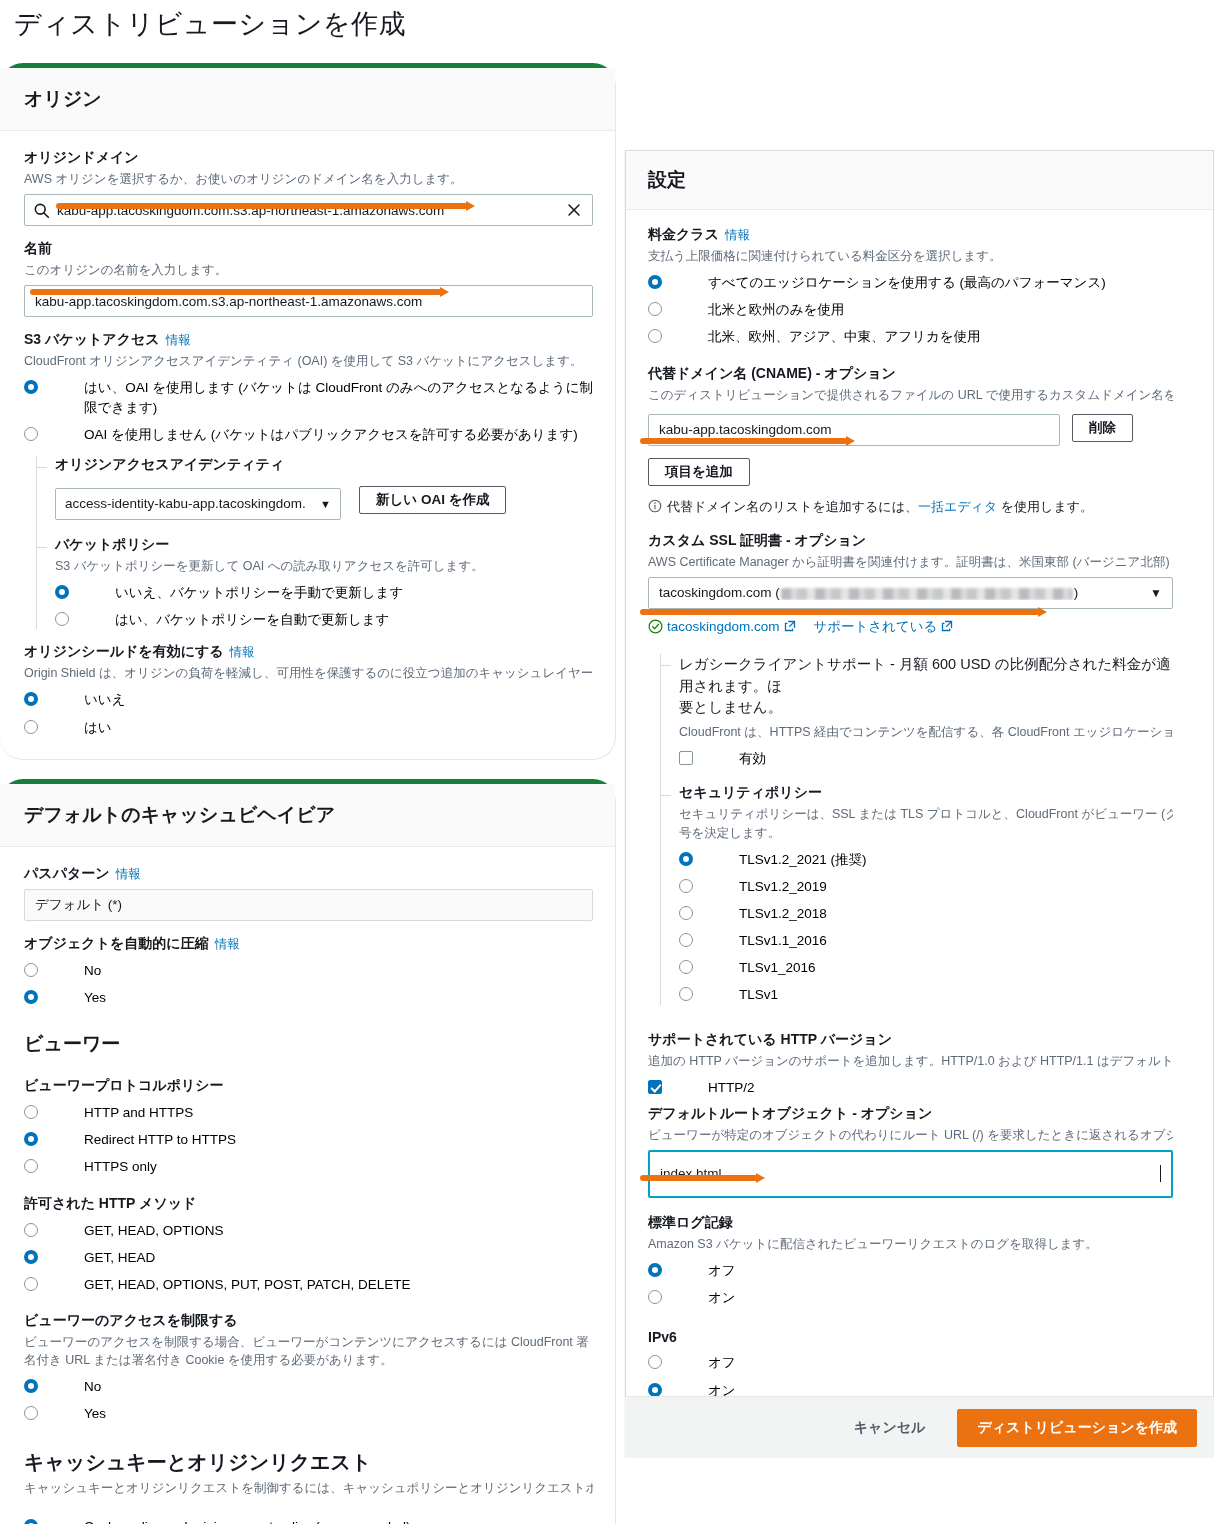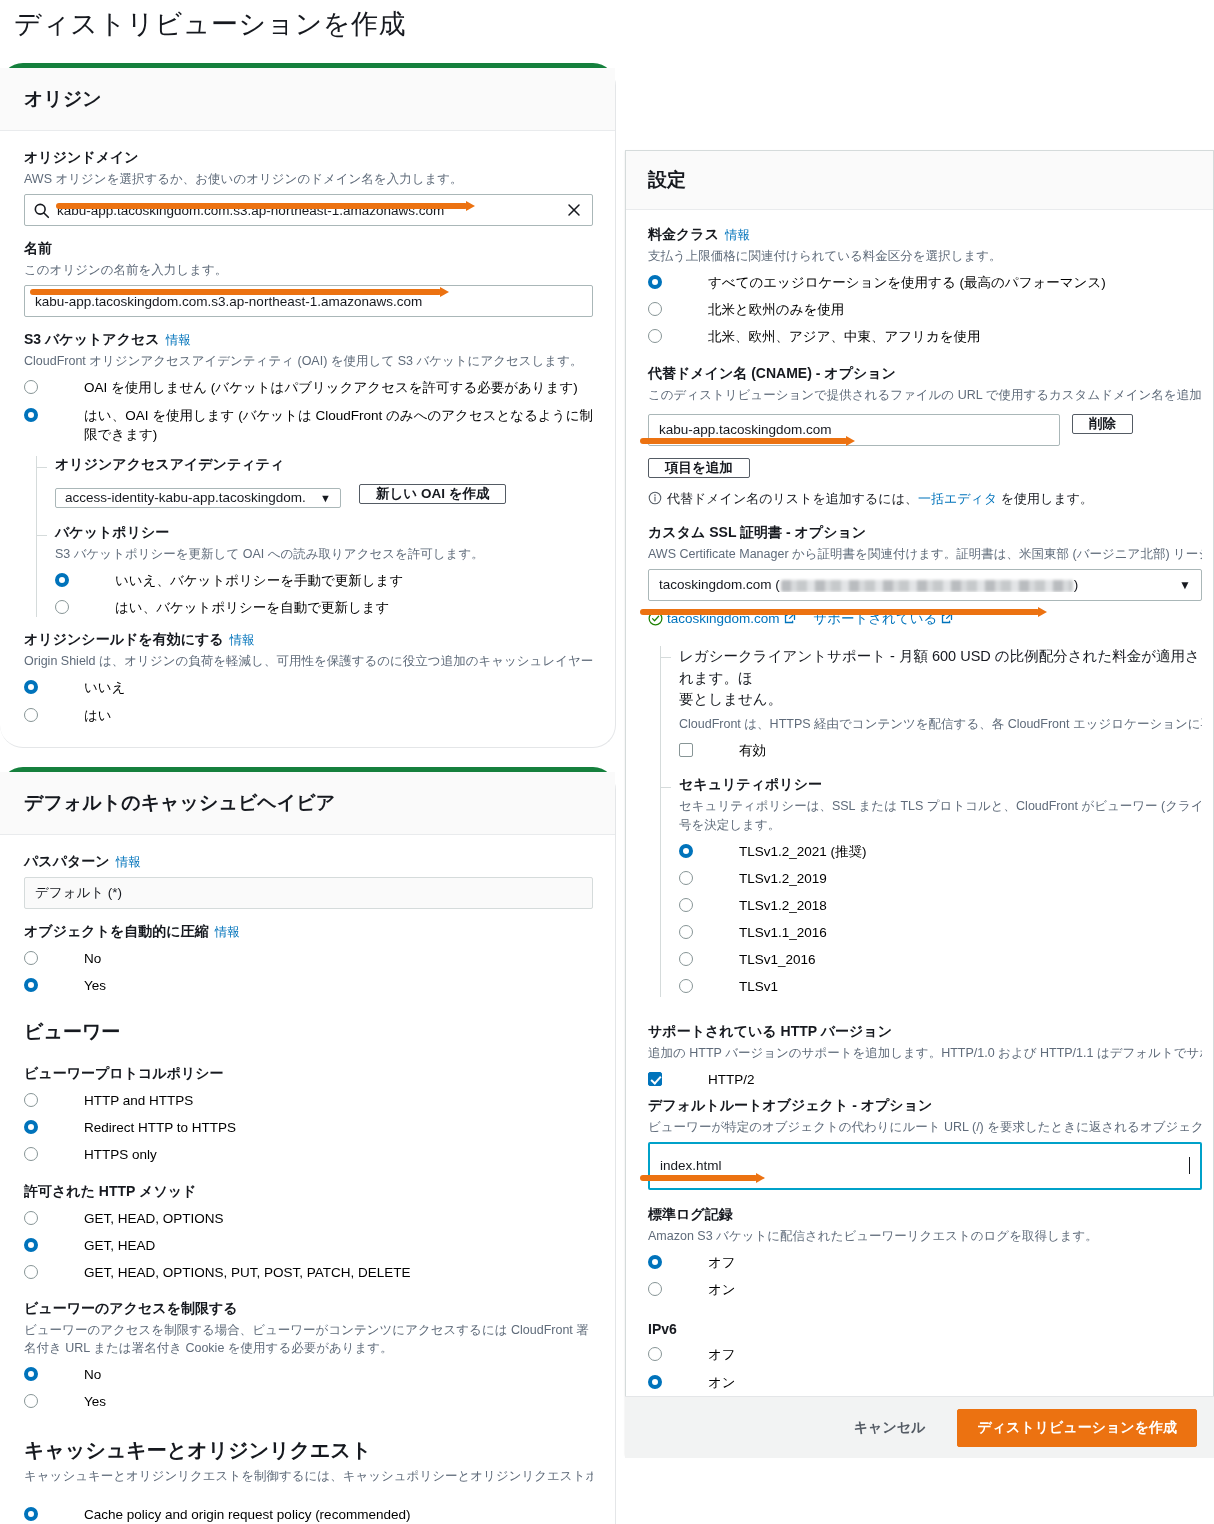--- a/index.html
+++ b/index.html
@@ -75,27 +75,27 @@
   }
 
   .nest { border-left: 1px solid #d5dbdb; margin: 12px 0 0 12px; padding-left: 18px; position: relative; }
   .nest-item { position: relative; }
   .nest-item:before {
     content: ""; position: absolute; left: -18px; top: 11px; width: 10px; height: 1px; background: #d5dbdb;
   }
   .nest-sub-label { font-size: 14px; font-weight: bold; color: #16191f; }
 
   .selectbox {
-    margin-top: 8px; height: 20px; border: 1px solid #aab7b8; border-radius: 2px;
+    margin-top: 8px; height: 32px; border: 1px solid #aab7b8; border-radius: 2px;
     background: #fff; display: inline-flex; align-items: center; justify-content: space-between;
     padding: 0 9px; font-size: 13.5px; min-width: 286px;
   }
   .caret { font-size: 11px; color: #16191f; margin-left: 10px; }
   .btn-outline {
-    height: 20px; border: 1px solid #545b64; border-radius: 2px; background: #fff;
+    height: 28px; border: 1px solid #545b64; border-radius: 2px; background: #fff;
     display: inline-flex; align-items: center; padding: 0 16px;
     font-size: 13.5px; font-weight: bold; color: #16191f; cursor: pointer;
   }
   .sect-title { font-size: 19px; font-weight: bold; margin-top: 24px; }
   .sect-title-lg { font-size: 20px; font-weight: bold; margin-top: 26px; }
 
   
   .ann {
     position: absolute; height: 6px; background: #ec7211;
     border-radius: 3px; pointer-events: none; z-index: 40;
@@ -114,21 +114,21 @@
     background: #ffffff;
     border: 1px solid #d5dbdb;
     box-shadow: 0 1px 2px rgba(0,0,0,.10);
     overflow: hidden;
     z-index: 20;
   }
   .panel-head {
     background: #fafafa; border-bottom: 1px solid #e9ebed;
     padding: 16px 22px; font-size: 19px; font-weight: bold;
   }
-  .panel-body { padding: 14px 11px 0 22px; position: relative; }
+  .panel-body { padding: 14px 40px 0 22px; position: relative; }
   .panel-inner-box {
     position: absolute; left: 625px; top: 1285px; width: 573px; height: 112px;
     border: 1px solid #d5dbdb; border-top: none; background: #fff; z-index: 19;
   }
   .panel-footer {
     position: absolute; left: 625px; top: 1396px; width: 589px; height: 62px;
     background: #f2f3f3; border-top: 1px solid #e4e6e8;
     display: flex; align-items: center; justify-content: flex-end;
     padding-right: 17px; gap: 22px; z-index: 30;
   }
@@ -188,26 +188,26 @@
         <div class="fld-desc">このオリジンの名前を入力します。</div>
         <div class="txtinput">
           <span class="val">kabu-app.tacoskingdom.com.s3.ap-northeast-1.amazonaws.com</span>
         </div>
 
         <div class="fld-label">
           <span>S3 バケットアクセス</span><span class="info-link">情報</span>
         </div>
         <div class="fld-desc">CloudFront オリジンアクセスアイデンティティ (OAI) を使用して S3 バケットにアクセスします。</div>
         <div class="radio-row">
+          <span class="radio on"></span>
+          <span class="lbl" style="max-width:545px">はい、OAI を使用します (バケットは CloudFront のみへのアクセスとなるように制限できます)</span>
+        </div>
+        <div class="radio-row">
           <span class="radio"></span>
           <span class="lbl">OAI を使用しません (バケットはパブリックアクセスを許可する必要があります)</span>
-        </div>
-        <div class="radio-row">
-          <span class="radio on"></span>
-          <span class="lbl" style="max-width:545px">はい、OAI を使用します (バケットは CloudFront のみへのアクセスとなるように制限できます)</span>
         </div>
 
         <div class="nest">
           <div class="nest-item" style="margin-top:8px">
             <div class="nest-sub-label">オリジンアクセスアイデンティティ</div>
             <div style="display:flex; gap:18px; align-items:center; margin-top:6px;">
               <div class="selectbox">
                 <span class="clip">access-identity-kabu-app.tacoskingdom.</span>
                 <span class="caret">▼</span>
               </div>

